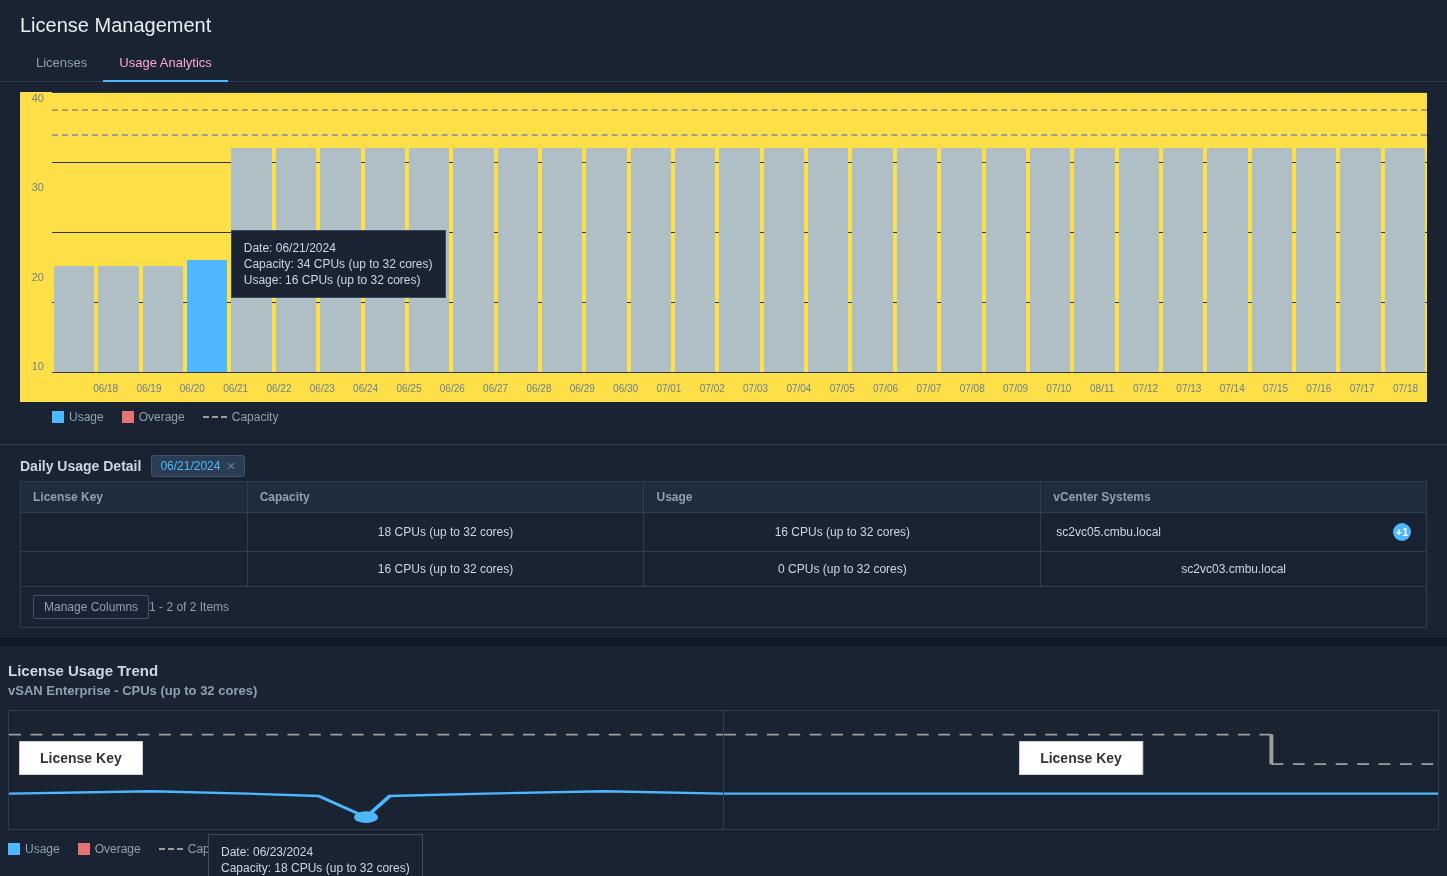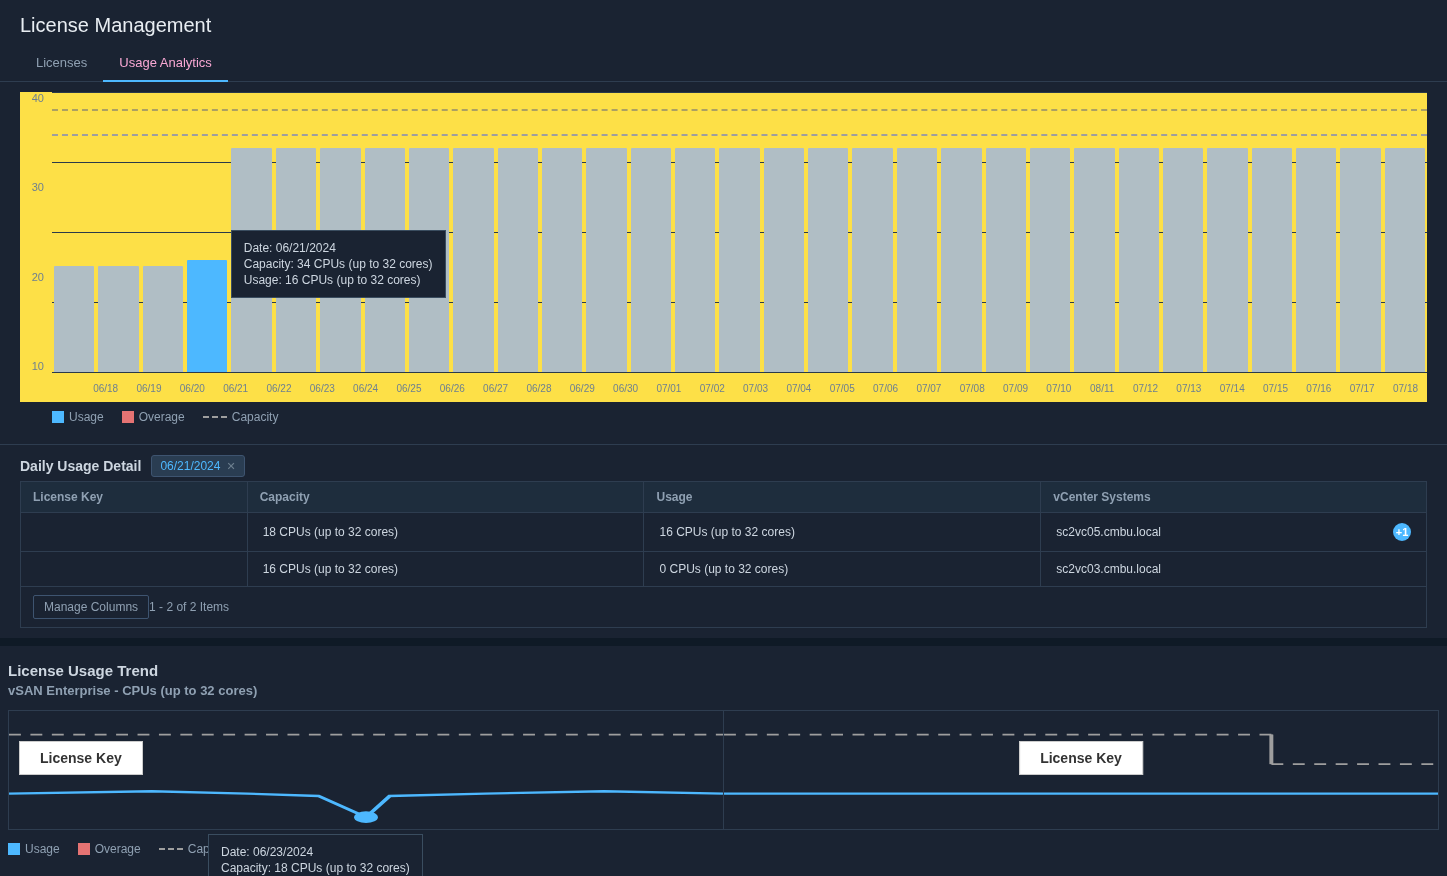--- a/index.html
+++ b/index.html
@@ -207,20 +207,21 @@
       padding: 8px 12px;
       border: 1px solid #2e3d50;
       text-align: left;
     }
     .data-table td {
       padding: 10px 15px;
       border: 1px solid #2e3d50;
       color: #cdd6e0;
       font-size: 12px;
       vertical-align: middle;
+      text-align: center;
     }
     .vcenter-cell {
       display: flex;
       align-items: center;
       justify-content: space-between;
     }
     .plus-badge {
       background: #4db8ff;
       color: #fff;
       border-radius: 50%;

